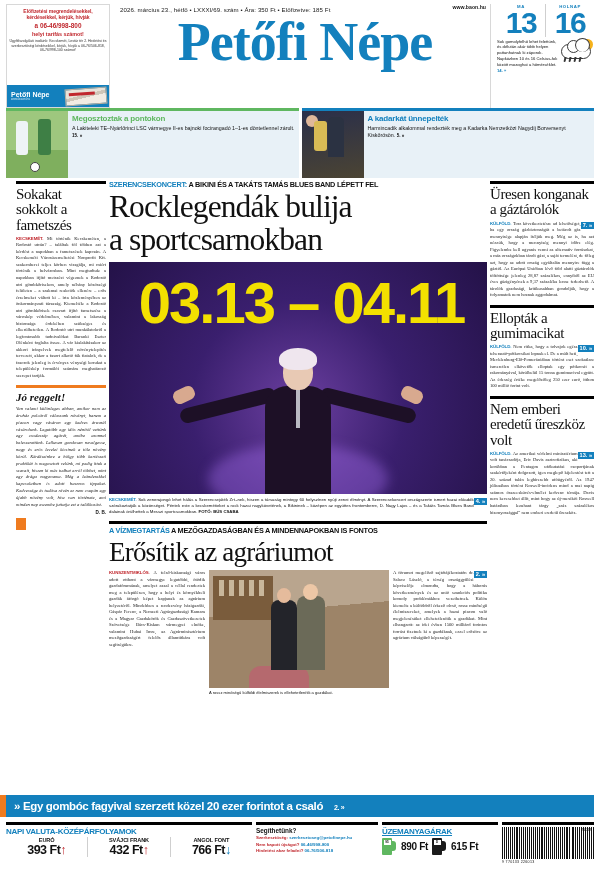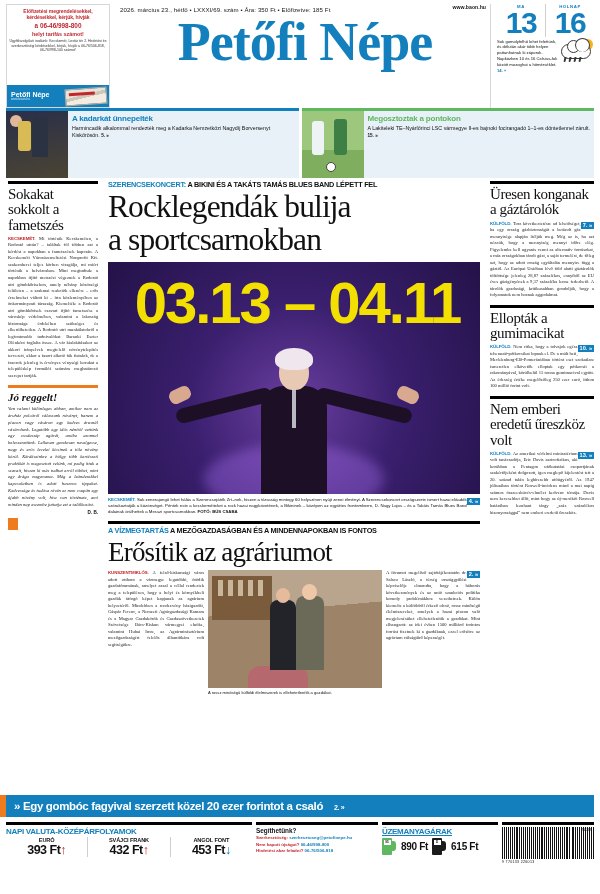--- a/index.html
+++ b/index.html
@@ -77,21 +77,21 @@
   .img-award{background:linear-gradient(170deg,#2a2f4a,#4b4433);}
   .img-award .a{position:absolute;left:12px;top:10px;width:13px;height:30px;background:#d9bb55;border-radius:3px;}
   .img-award .b{position:absolute;left:26px;top:6px;width:16px;height:40px;background:#2b3242;border-radius:5px 5px 0 0;}
   .img-award .c{position:absolute;left:4px;top:4px;width:12px;height:12px;border-radius:50%;background:#e0b89a;}
   .img-foot{background:linear-gradient(180deg,#9ec77e 0 58%,#7faf5e 58% 100%);}
   .img-foot .p1s{position:absolute;left:10px;top:10px;width:12px;height:34px;background:#eef3f6;border-radius:3px;}
   .img-foot .p2s{position:absolute;left:32px;top:8px;width:13px;height:36px;background:#3e7f45;border-radius:3px;}
   .img-foot .ball{position:absolute;left:24px;bottom:6px;width:8px;height:8px;border-radius:50%;background:#fff;border:1px solid #444;}
 
   
-  .grid{display:flex;gap:10px;padding:3px 6px 0 8px;box-sizing:border-box;height:612px;}
+  .grid{display:flex;gap:3px;padding:3px 6px 0 16px;box-sizing:border-box;height:612px;}
   .col-l{width:90px;flex:0 0 90px;}
   .col-c{flex:1;}
   .col-r{width:104px;flex:0 0 104px;}
 
   .rule{height:3px;background:#000;margin-bottom:3px;}
   .sidehead{font-family:"Liberation Serif",serif;font-size:15px;line-height:1.02;
      letter-spacing:-.4px;color:#111;margin:0 0 3px 0;font-weight:normal;}
   .body-s{font-family:"Liberation Serif",serif;font-size:4.6px;line-height:1.42;
      text-align:justify;color:#1b1b1b;}
   .dek{font-family:"Liberation Sans",sans-serif;font-weight:bold;font-size:4.4px;color:#c0272d;letter-spacing:-.1px;}
@@ -249,43 +249,43 @@
               <i></i>
             </div>
         </div>
       </div>
     </div>
   </div>
 
   <div class="promos">
 
 
+    <div class="promo p3">
+      <div class="ph img-foot">
+        <div class="p1s"></div>
+          <div class="p2s"></div>
+          <div class="ball"></div>
+      </div>
+      <div class="pt">
+        <h3>Megosztoztak a pontokon</h3>
+        <p><span>A Lakiteleki TE–Nyárlőrinci LSC vármegye II-es bajnoki focirangadó 1–1-es döntetlennel zárult.</span>
+          <span class="pg">15. »</span></p>
+      </div>
+    </div>
+
     <div class="promo p2">
       <div class="ph img-award">
         <div class="c"></div>
           <div class="a"></div>
           <div class="b"></div>
       </div>
       <div class="pt">
         <h3>A kadarkát ünnepelték</h3>
         <p><span>Harmincadik alkalommal rendezték meg a Kadarka Nemzetközi Nagydíj Borversenyt Kiskőrösön.</span>
           <span class="pg">5. »</span></p>
-      </div>
-    </div>
-
-    <div class="promo p3">
-      <div class="ph img-foot">
-        <div class="p1s"></div>
-          <div class="p2s"></div>
-          <div class="ball"></div>
-      </div>
-      <div class="pt">
-        <h3>Megosztoztak a pontokon</h3>
-        <p><span>A Lakiteleki TE–Nyárlőrinci LSC vármegye II-es bajnoki focirangadó 1–1-es döntetlennel zárult.</span>
-          <span class="pg">15. »</span></p>
       </div>
     </div>
   </div>
 
   <div class="grid">
 
     <div class="col-l">
       <div class="rule"></div>
       <h2 class="sidehead">Sokakat sokkolt a fametszés</h2>
       <div class="body-s">
@@ -419,21 +419,21 @@
         <div class="cu">
           <div class="nm">EURÓ</div>
           <div class="vl"><span>393 Ft</span><span class="up">↑</span></div>
         </div>
         <div class="cu">
           <div class="nm">SVÁJCI FRANK</div>
           <div class="vl"><span>432 Ft</span><span class="up">↑</span></div>
         </div>
         <div class="cu">
           <div class="nm">ANGOL FONT</div>
-          <div class="vl"><span>453 Ft</span><span class="dn">↓</span></div>
+          <div class="vl"><span>766 Ft</span><span class="dn">↓</span></div>
         </div>
       </div>
     </div>
 
     <div class="help">
       <h5>Segíthetünk?</h5>
       <p><b>Szerkesztőség:</b><span> szerkesztoseg@petofinepe.hu</span></p>
       <p><b>Nem kapott újságot?</b><span> 06-46/998-800</span></p>
       <p><b>Hirdetést akar feladni?</b><span> 06-76/506-818</span></p>
     </div>

